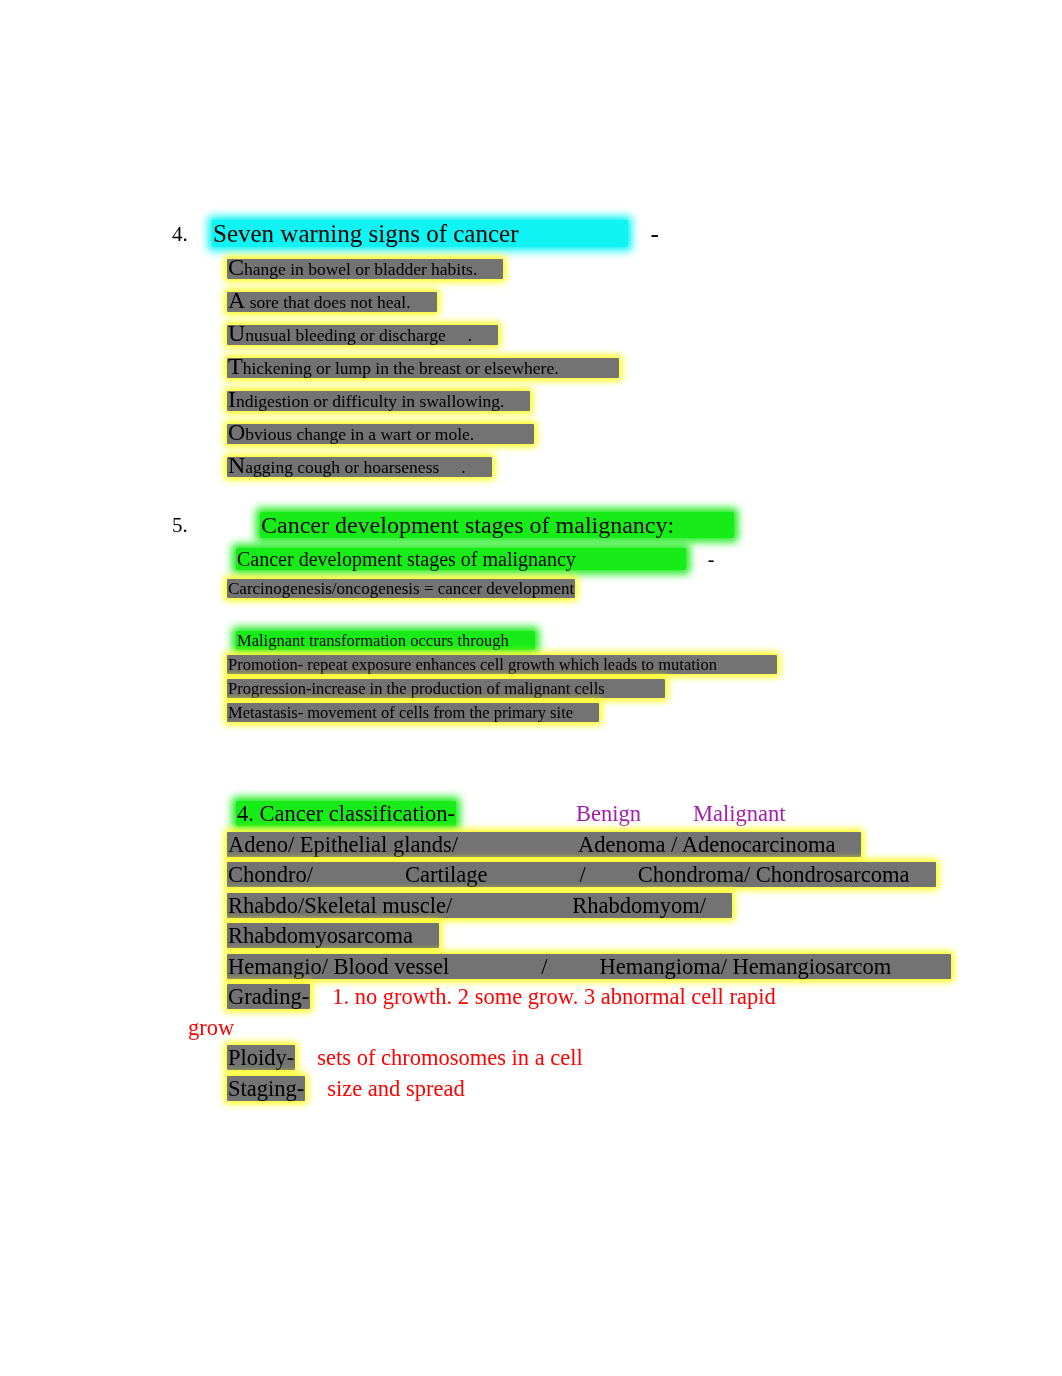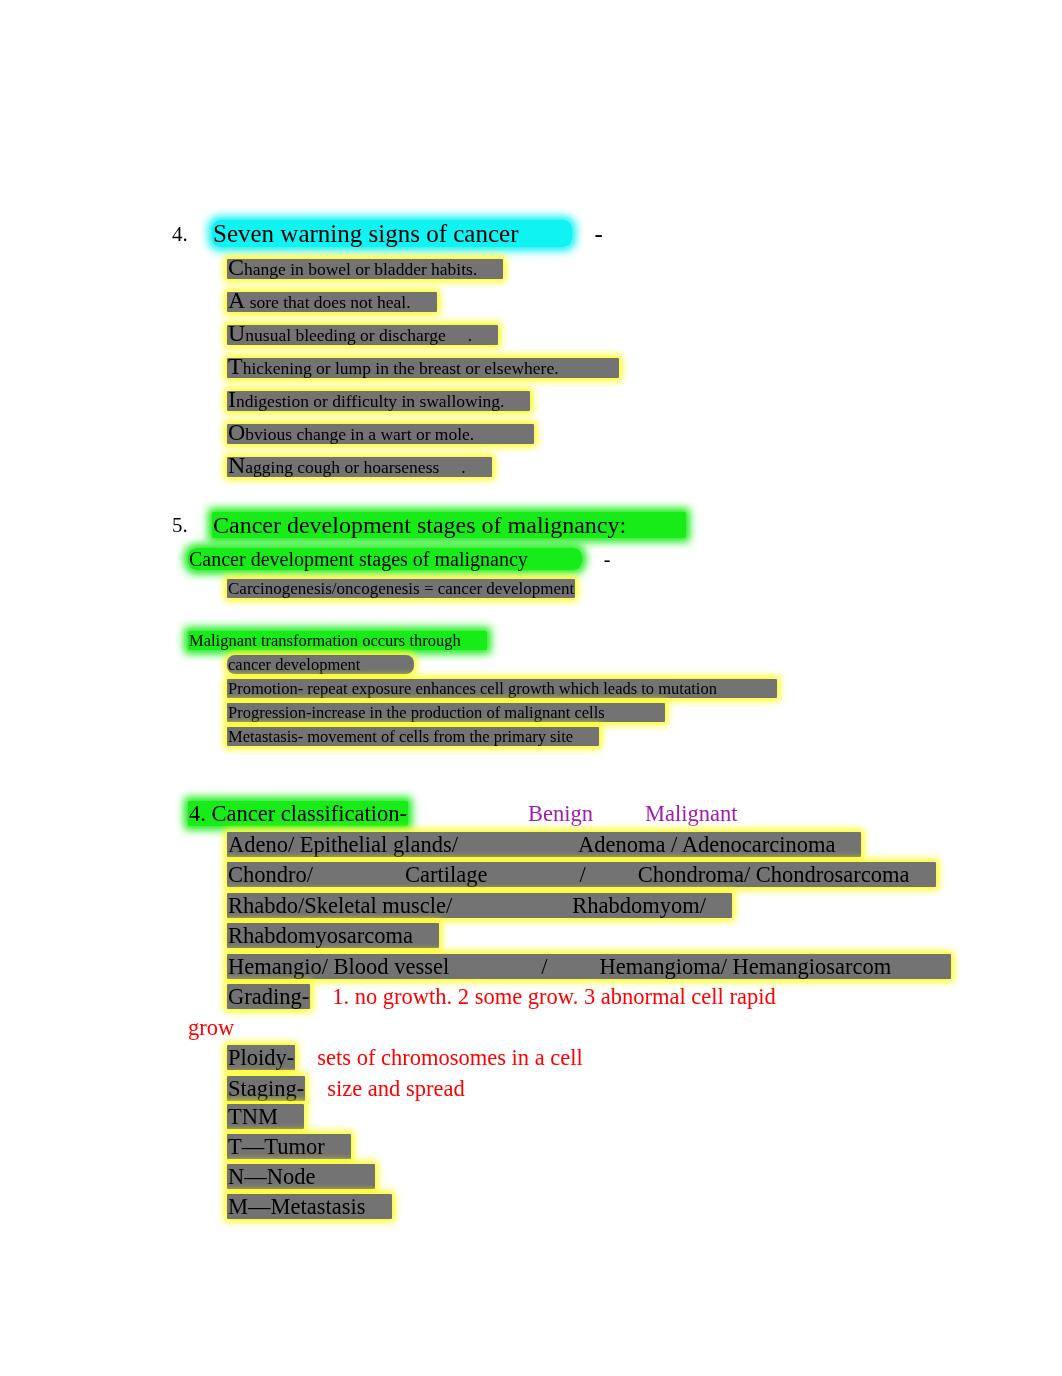--- a/index.html
+++ b/index.html
@@ -25,25 +25,25 @@
 
   
   .hl {
     position: relative;
     display: inline;
     padding: 0 1px;
     border-radius: 1px;
   }
   .hl-y   { background: #737373; box-shadow: 0 0 7px 3px #fbfb19; margin-left: 39px; }
   .hl-c   { background: #0ff3f3; box-shadow: 0 0 9px 4px #0ff3f3; }
-  .hl-g   { background: #18ec18; box-shadow: 0 0 8px 4px #18ec18; }
+  .hl-g   { background: #18ec18; box-shadow: 0 0 8px 4px #18ec18; margin-left: 48px; }
 
   .hl-y-pad { padding-right: 26px; }
   .hl-y-pad2 { padding-right: 60px; }
-  .hl-y-pad3 { padding-right: 54px; border-radius: 8px; }
+  .hl-y-pad3 { padding-right: 110px; }
 
   
   .red    { color: #ff0000; }
   .orange { color: #a21caf; }
 
   
   .sec {
     position: absolute;
     left: 0;
   }
@@ -185,23 +185,20 @@
 
   <div class="s5carc">
     <span class="hl hl-y">Carcinogenesis/oncogenesis = cancer development</span>
   </div>
 
   <div class="transform">
     <div class="line">
       <span class="hl hl-g hl-y-pad">Malignant transformation occurs through</span>
     </div>
     <div class="line">
-      <span class="hl hl-y hl-y-pad3">cancer development</span>
-    </div>
-    <div class="line">
       <span class="hl hl-y hl-y-pad2">Promotion- repeat exposure enhances cell growth which leads to mutation</span>
     </div>
     <div class="line">
       <span class="hl hl-y hl-y-pad2">Progression-increase in the production of malignant cells</span>
     </div>
     <div class="line">
       <span class="hl hl-y hl-y-pad">Metastasis- movement of cells from the primary site</span>
     </div>
   </div>
 
@@ -241,28 +238,14 @@
 
     <div class="line">
       <span class="hl hl-y">Ploidy-</span><span class="sp-s"></span><span class="red">sets of chromosomes in a cell</span>
     </div>
 
     <div class="line">
       <span class="hl hl-y">Staging-</span><span class="sp-s"></span><span class="red">size and spread</span>
     </div>
   </div>
 
-  <div class="tnm">
-    <div class="line">
-      <span class="hl hl-y hl-y-pad">TNM</span>
-    </div>
-    <div class="line">
-      <span class="hl hl-y hl-y-pad">T—Tumor</span>
-    </div>
-    <div class="line">
-      <span class="hl hl-y hl-y-pad2">N—Node</span>
-    </div>
-    <div class="line">
-      <span class="hl hl-y hl-y-pad">M—Metastasis</span>
-    </div>
-  </div>
 
 </div>
 
 </body></html>

